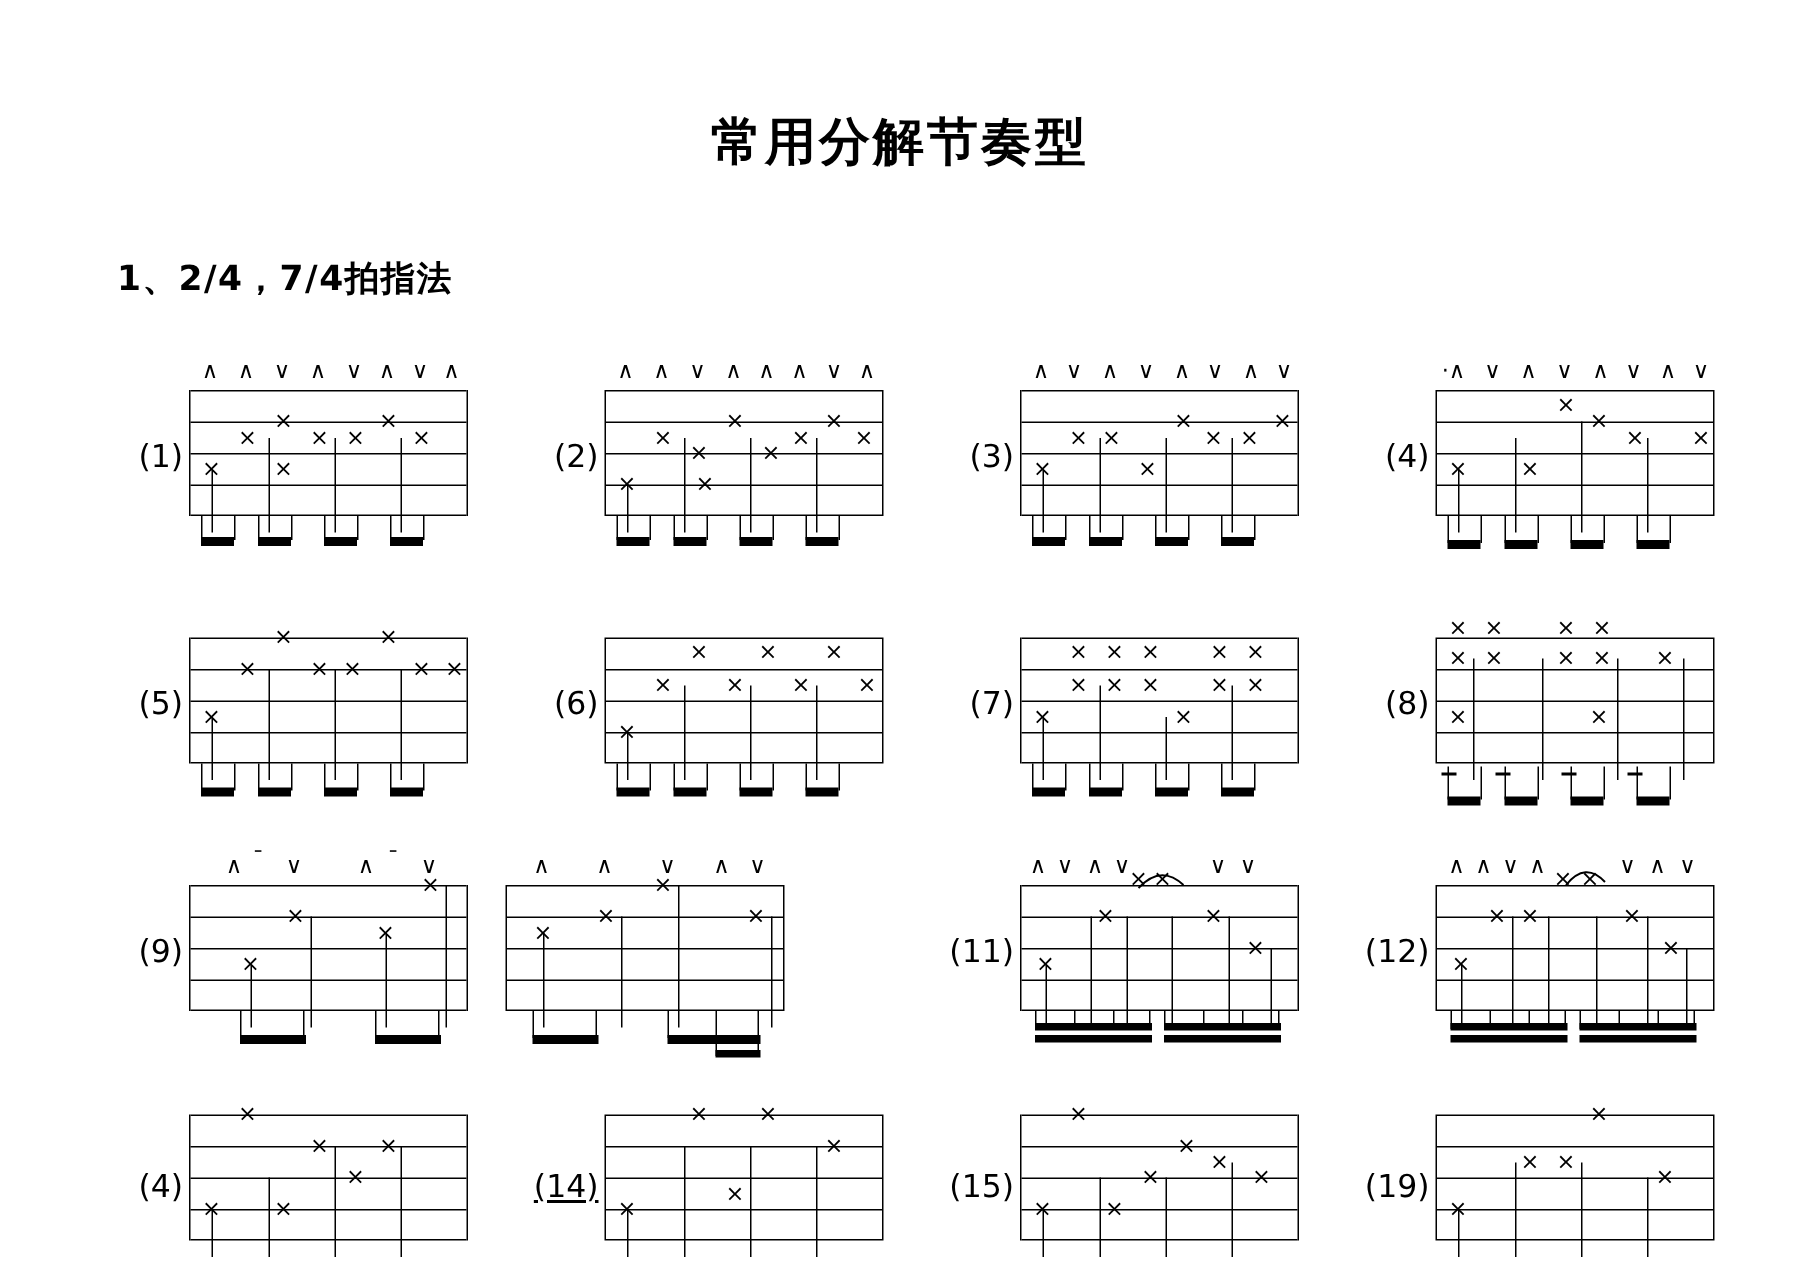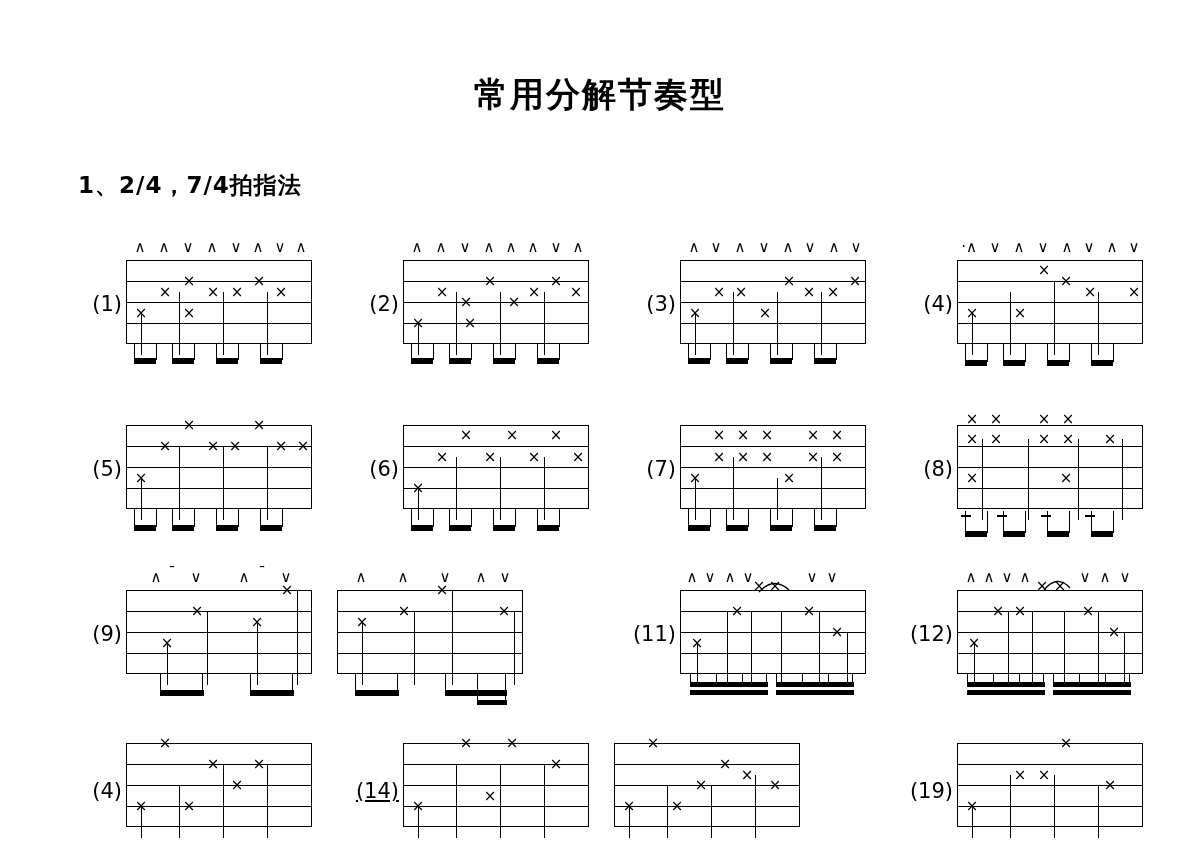--- a/index.html
+++ b/index.html
@@ -702,20 +702,21 @@
           <span class="xmark" style="left:14px; top:63px;">×</span>
           <div class="stem" style="left:14px; top:63px; height:32px;"></div>
           <div class="stem" style="left:52px; top:21px; height:74px;"></div>
           <div class="stem" style="left:96px; top:21px; height:74px;"></div>
           <div class="stem" style="left:140px; top:21px; height:74px;"></div>
         </div>
       </div>
     </div>
 
     <div class="cell" style="height:110px;">
+      <div class="cell-label" style="padding-top:48px;">(15)</div>
       <div class="pattern">
         <div class="staff" style="top:10px;">
           <div class="staff-line" style="top:0px;"></div>
           <div class="staff-line" style="top:21px;"></div>
           <div class="staff-line" style="top:42px;"></div>
           <div class="staff-line" style="top:63px;"></div>
           <div class="staff-line" style="top:83px;"></div>
           <span class="xmark" style="left:38px; top:0px;">×</span>
           <span class="xmark" style="left:110px; top:21px;">×</span>
           <span class="xmark" style="left:132px; top:32px;">×</span>

